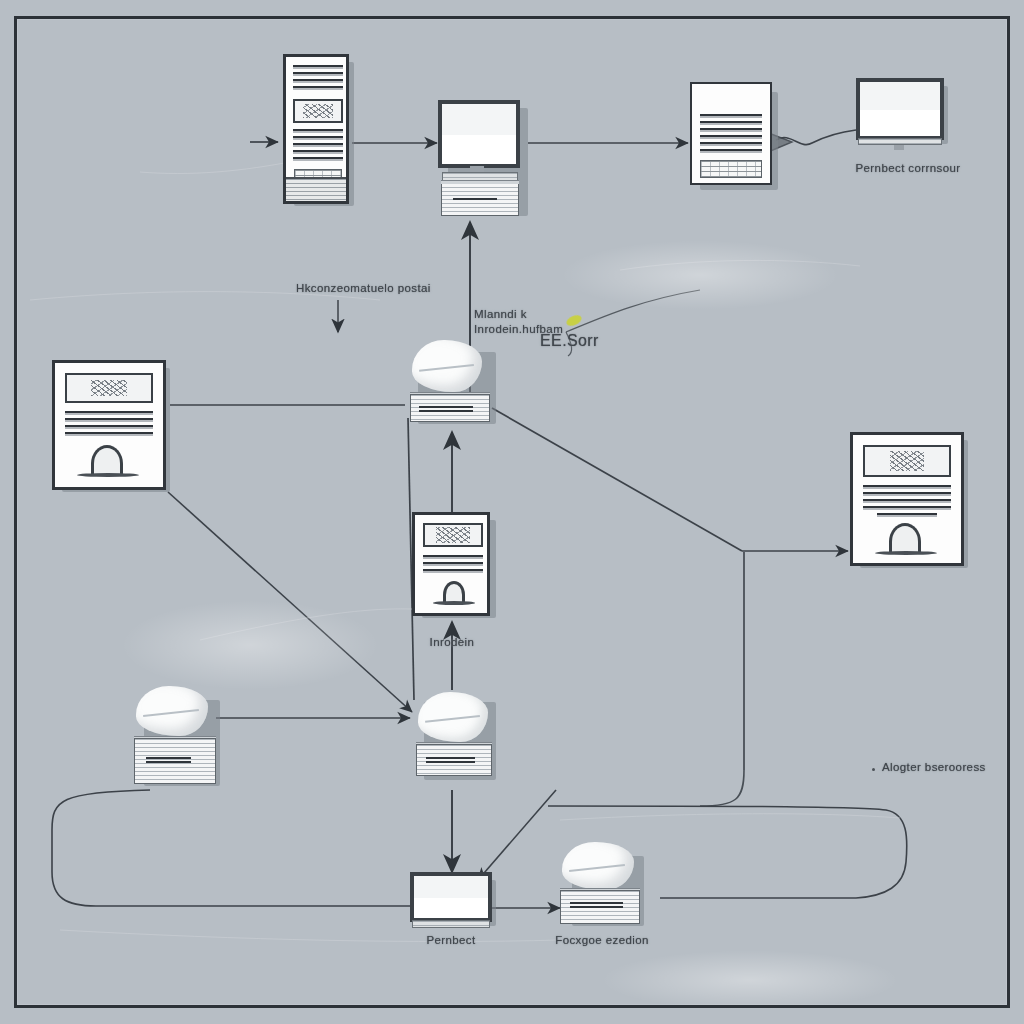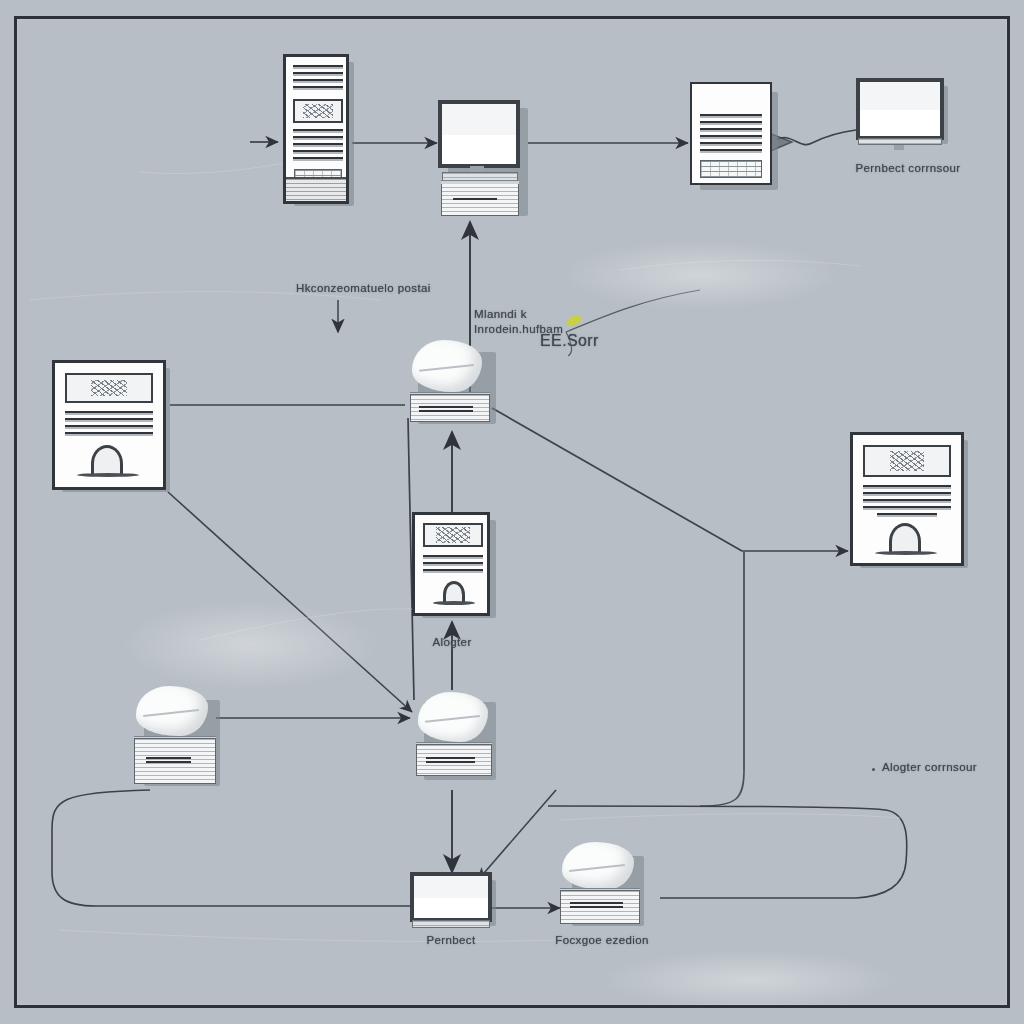--- a/index.html
+++ b/index.html
@@ -335,21 +335,21 @@
           <div class="scribble" style="inset:10% 20%;"></div>
         </div>
         <div class="lines" style="left:8px;top:40px;width:60px;">
           <i></i>
             <i></i>
             <i></i>
         </div>
         <div class="arch" style="left:28px;top:66px;width:22px;height:22px;"></div>
         <div class="arch-base" style="left:18px;top:86px;width:42px;"></div>
       </div>
-      <div class="label" style="left:402px;top:636px;width:100px;">Alogter</div>
+      <div class="label" style="left:402px;top:636px;width:100px;">Inrodein</div>
     </div>
 
     <div class="node">
       <div class="shadow" style="left:144px;top:700px;width:76px;height:86px;"></div>
       <div class="stack">
         <div class="crumple" style="left:136px;top:686px;width:72px;height:50px;"></div>
         <div class="lip" style="left:134px;top:736px;width:82px;"></div>
         <div class="tray" style="left:134px;top:738px;width:82px;height:46px;">
           <div class="ink" style="left:14%;top:42%;width:56%;height:16%;"></div>
         </div>
@@ -389,21 +389,21 @@
     <div class="label" style="left:296px;top:282px;width:130px;">Hkconzeomatuelo postai</div>
 
     <div class="label two" style="left:474px;top:279px;width:120px;">Mlanndi k
 Inrodein.hufbam</div>
 
     <div class="label small" style="left:540px;top:332px;width:60px;text-align:left;">EE.Sorr</div>
 
     <div class="accent" style="left: 566px; top: 316px; background: rgb(201, 209, 63);"></div>
 
     <div class="bullet" style="left:872px;top:768px;"></div>
-    <div class="label" style="left:882px;top:761px;width:120px;text-align:left;">Alogter corrnsour</div>
+    <div class="label" style="left:882px;top:761px;width:120px;text-align:left;">Alogter bserooress</div>
 
     <div class="smudge" style="left:120px;top:600px;width:260px;height:90px;"></div>
     <div class="smudge" style="left:560px;top:240px;width:280px;height:70px;"></div>
     <div class="smudge" style="left:600px;top:950px;width:300px;height:60px;"></div>
   </div>
 
   <div id="frame" style="border-color: rgb(44, 50, 56);"></div>
 </div>
 
 </body></html>

